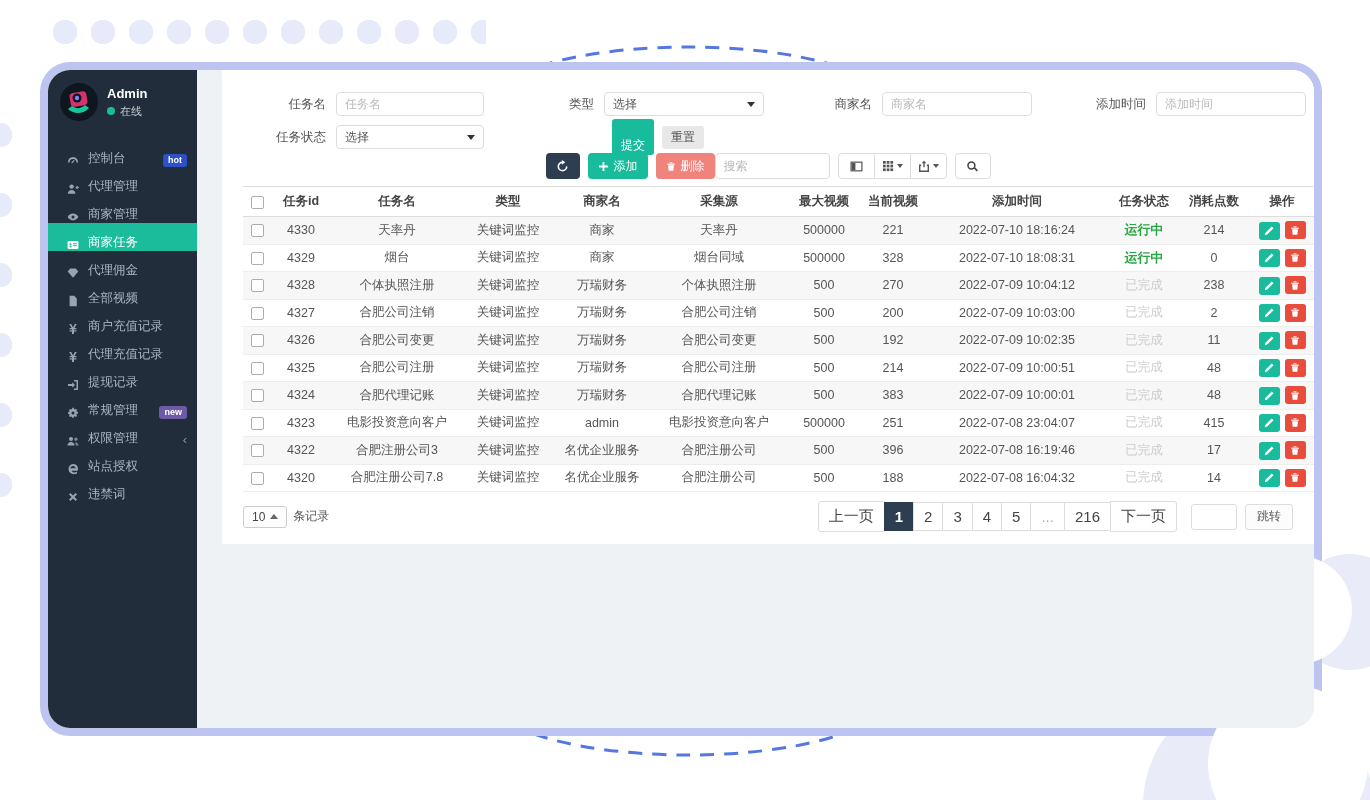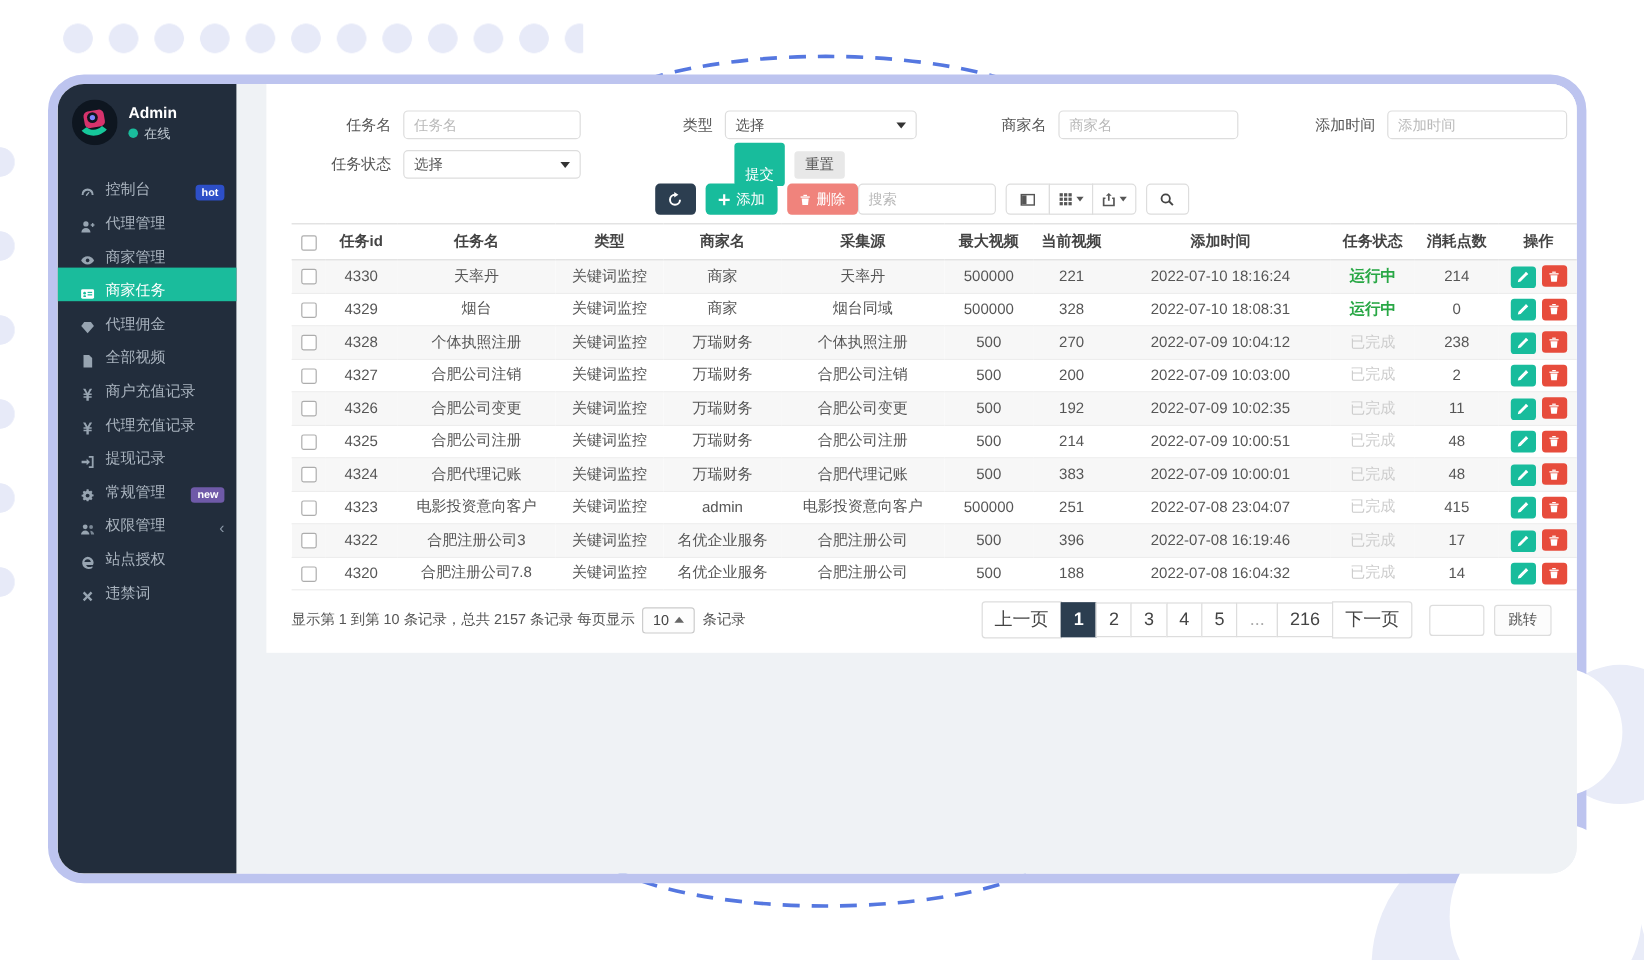--- a/index.html
+++ b/index.html
@@ -654,21 +654,20 @@
                       <path d="M2.5 4.6h7l-.7 6.6H3.2z"></path>
                       <rect x="4.2" y="1" width="3.6" height="1.2"></rect>
                     </svg>
                   </span></td>
               </tr>
             </tbody>
         </table>
 
         <div class="pgn">
           <div class="pgn-left">
-            <span>显示第 1 到第 10 条记录，总共 2157 条记录 每页显示</span>
             <span class="psize">
               <span>10</span>
               <span class="caret-up"></span>
             </span>
             <span>条记录</span>
           </div>
           <div class="pgn-right">
               <button class="pbtn first">上一页</button>
               <button class="pbtn active">1</button>
               <button class="pbtn">2</button>

